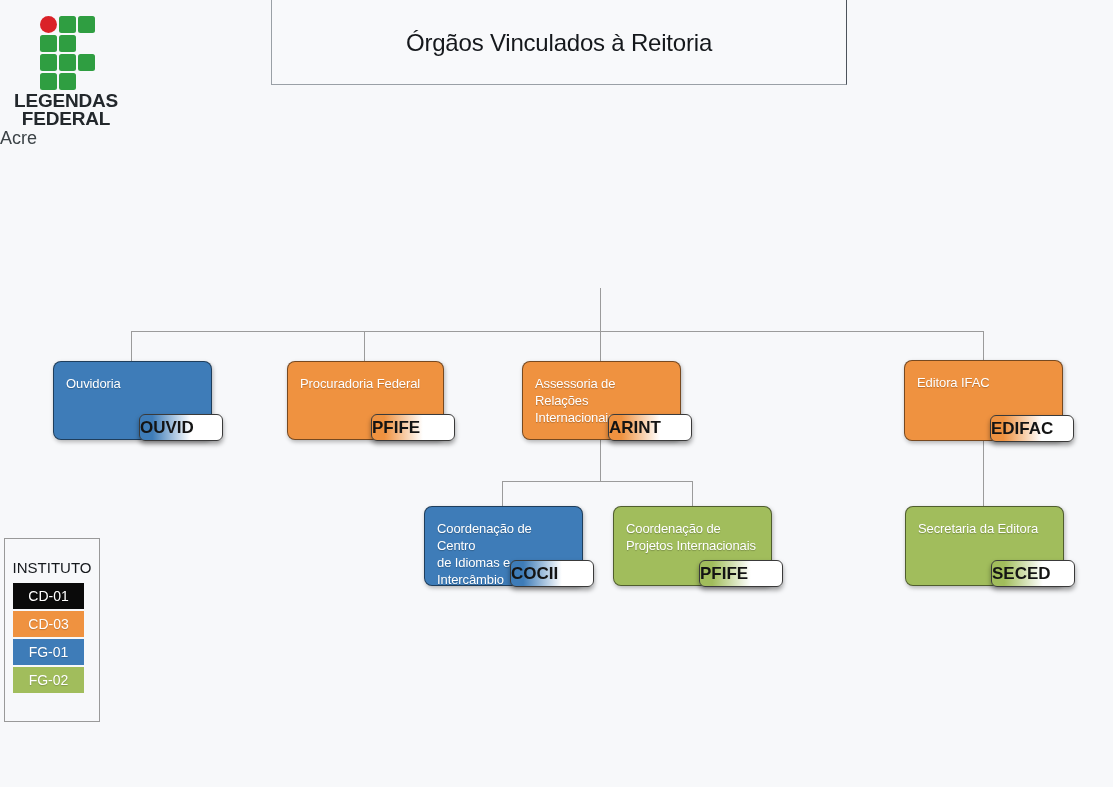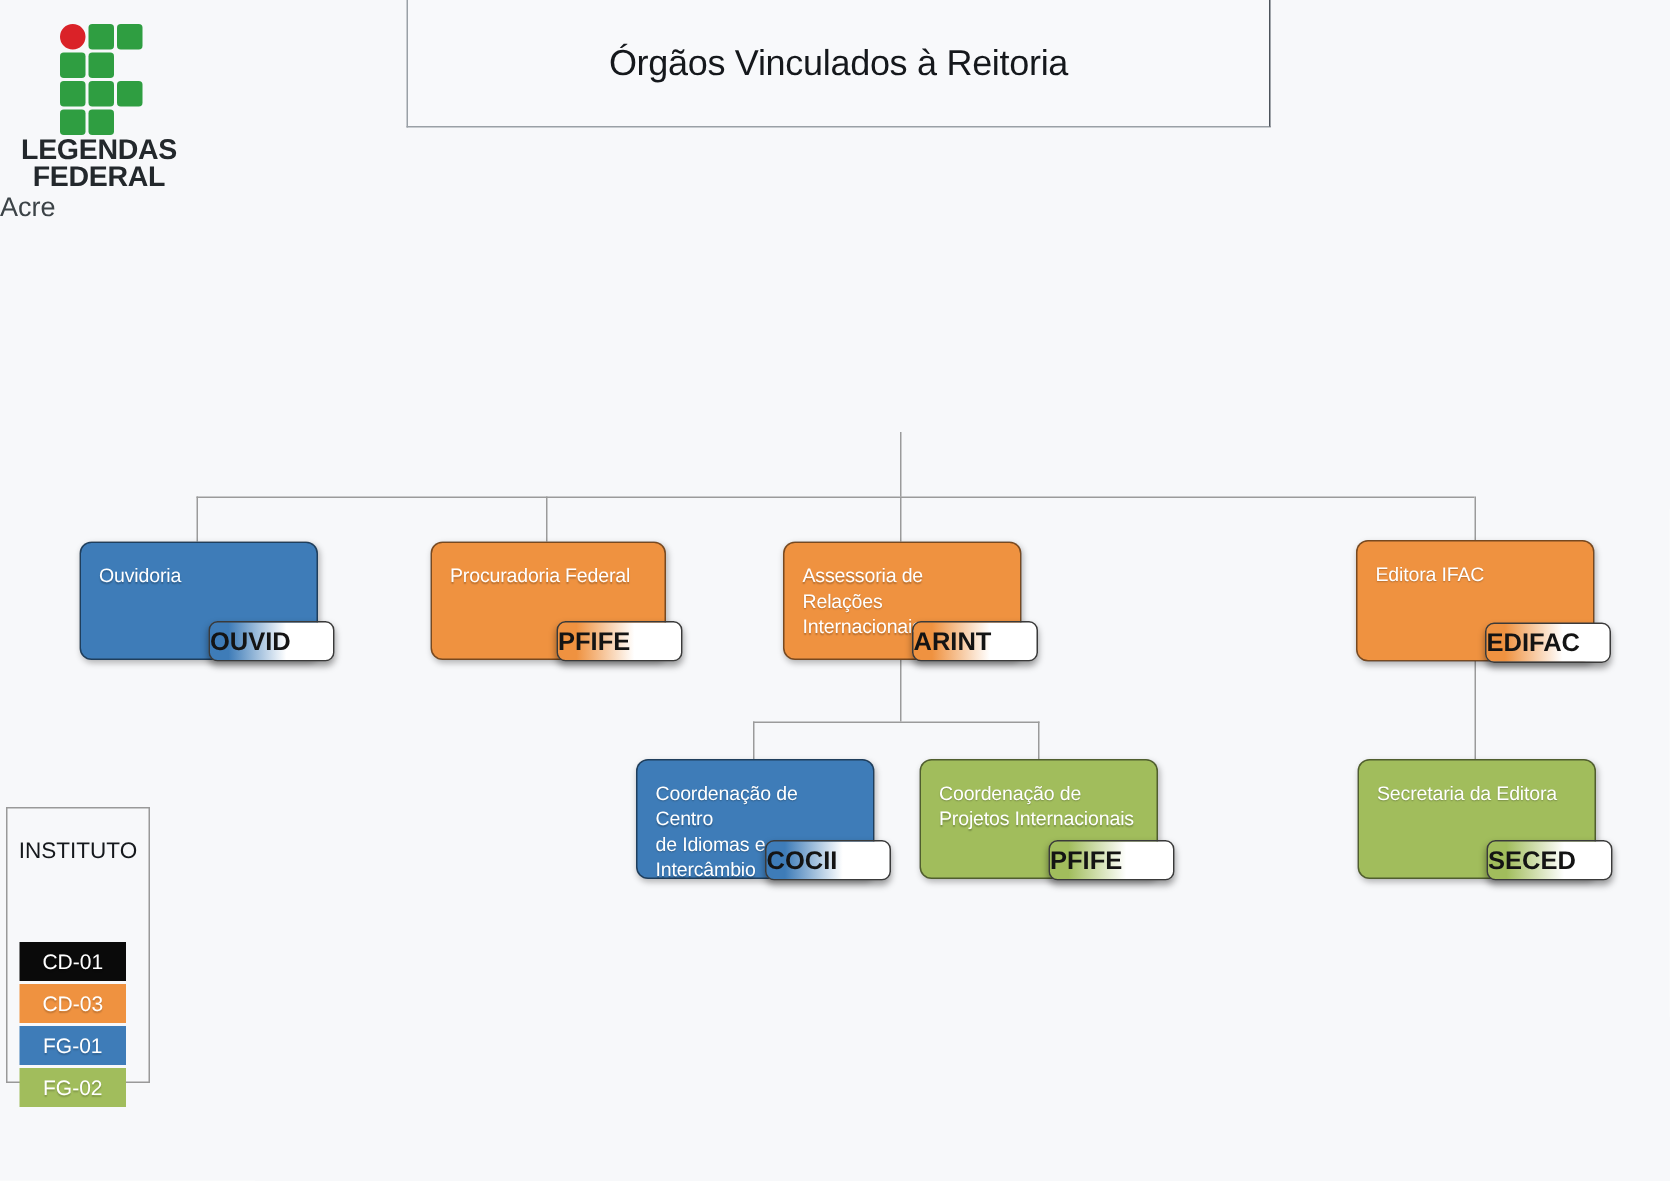--- a/index.html
+++ b/index.html
@@ -76,21 +76,21 @@
   #n-seced   {left:905px; top:506px; width:157px; height:78px;}
 
   
   .legend{
     position:absolute; left:4px; top:538px; width:96px; height:184px;
     border:1px solid #999; box-sizing:border-box;
   }
   .legend-title{
     margin-top:20px; text-align:center; font-size:15px; color:#15181c;
   }
-  .legend-bars{position:absolute; left:8px; top:44px;margin-top:45px;}
+  .legend-bars{position:absolute; left:8px; top:44px;}
   .legend-bar{
     width:71px; height:26px; margin-bottom:2px; background:var(--c);
     color:#fff; font-size:14px; line-height:26px; text-align:center;
     text-shadow:0 1px 1px rgba(0,0,0,.2);
   }
 </style>
 </head>
 <body>
 
 <div class="stage">

